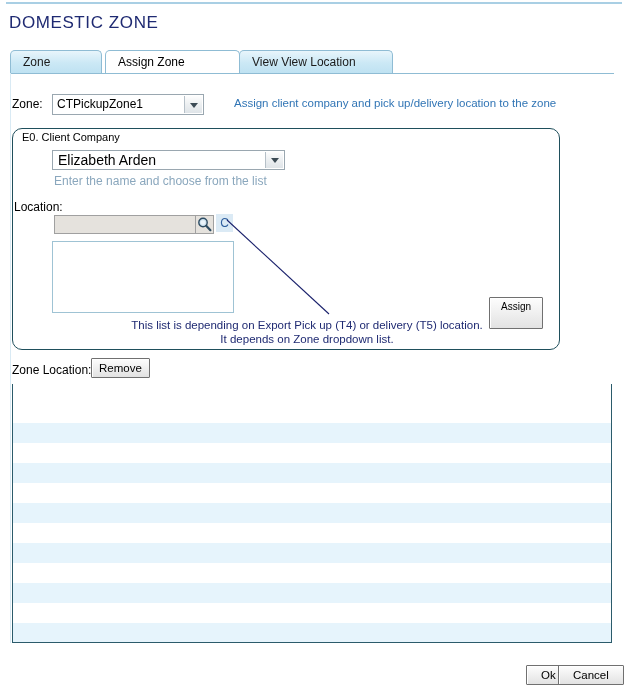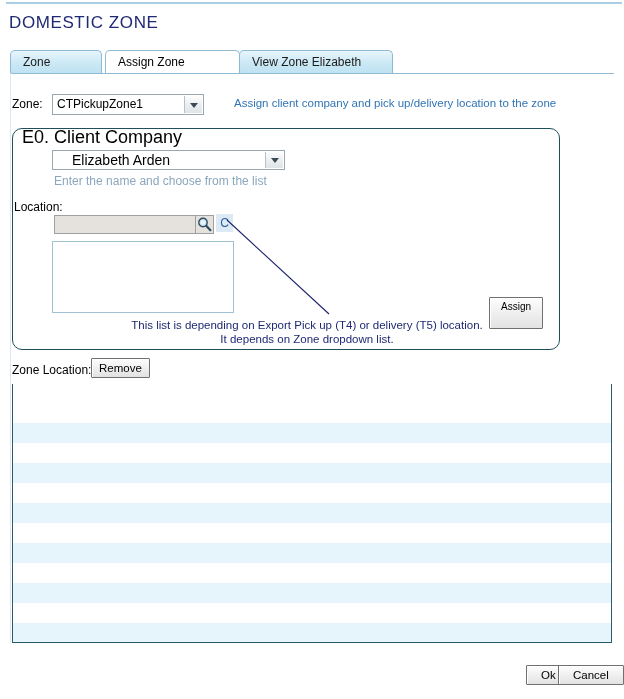--- a/index.html
+++ b/index.html
@@ -167,32 +167,31 @@
     border: 1px solid #1f4f5c;
     border-radius: 10px;
     box-sizing: border-box;
     background: transparent;
   }
   .fieldset-legend {
     position: absolute;
     left: 18px; top: 130px;
     background: #ffffff;
     padding: 0 4px;
-    font-size: 18px;
+    font-size: 11px;
     color: #000;
     white-space: nowrap;
     line-height: 14px;
   }
 
   #company-select {
     position: absolute;
     left: 52px; top: 150px;
     width: 233px; height: 20px;
     font-size: 14px;
-    padding-left: 14px;
   }
   #company-select .val { line-height: 18px; padding: 0 5px; }
 
   .field-hint {
     position: absolute;
     left: 54px; top: 174px;
     font-size: 12px;
     color: #8aa7bd;
     white-space: nowrap;
   }
@@ -401,21 +400,21 @@
 
 <div class="top-bar">
   <div class="rule"></div>
 </div>
 
 <div class="page-title">DOMESTIC ZONE</div>
 
 <div class="tabstrip">
   <div class="tab tab-1 active">Assign Zone</div>
   <div class="tab tab-0">Zone</div>
-  <div class="tab tab-2">View Zone Elizabeth</div>
+  <div class="tab tab-2">View View Location</div>
 </div>
 <div class="panel"></div>
 <div class="panel-left-edge"></div>
 
 <div class="zone-row">
   <span class="zone-label">Zone:</span>
   <div class="select-box" id="zone-select">
     <span class="val">CTPickupZone1</span>
     <span class="arrowbtn"></span>
   </div>

